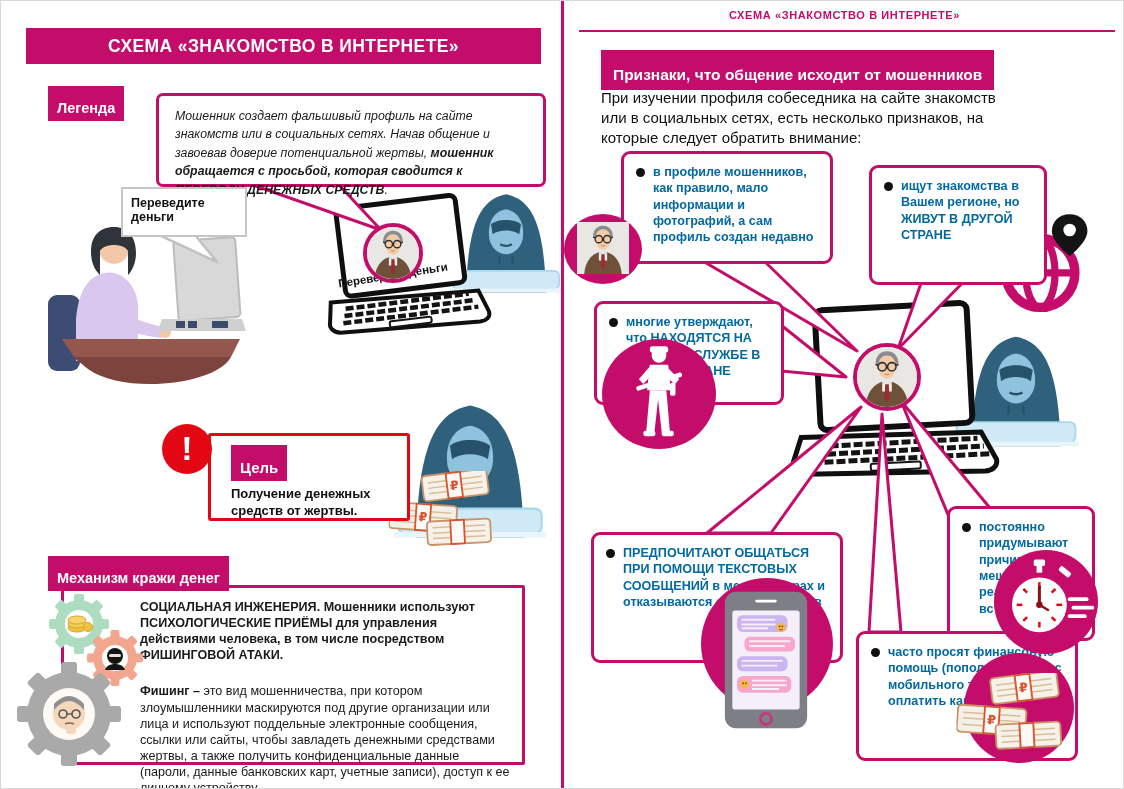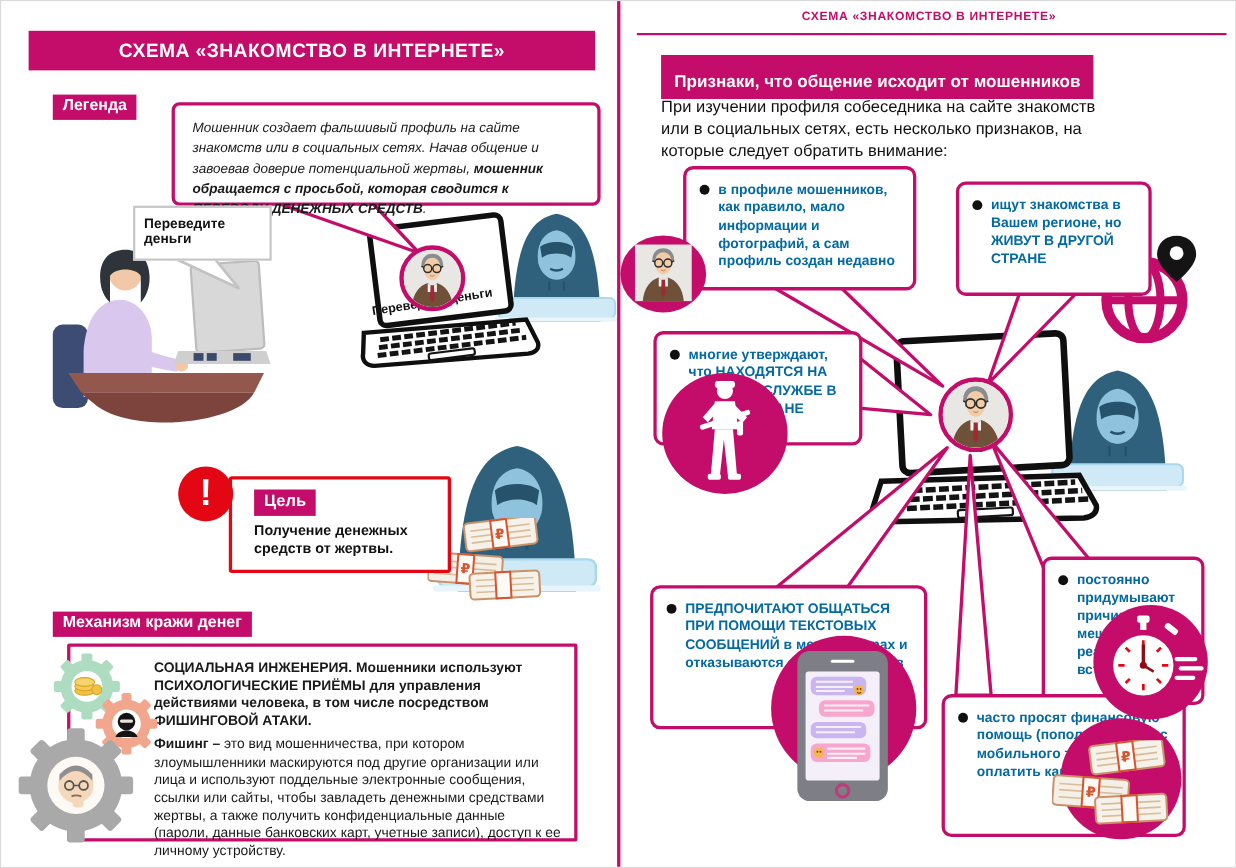--- a/index.html
+++ b/index.html
@@ -1,21 +1,21 @@
 <!DOCTYPE html>
 <html><head>
 <meta charset="utf-8">
 <style>
   html,body{margin:0;padding:0;background:#fff}
   #page{position:relative;width:1124px;height:789px;background:#fff;overflow:hidden;
         font-family:"Liberation Sans","DejaVu Sans",sans-serif;color:#111;
         border:1px solid #D9D9D9;box-sizing:border-box}
   .abs{position:absolute}
   .mag{background:#C40D6B;color:#fff;font-weight:bold}
-  .label-chip{display:inline-block;padding:2px 9px 4px;font-size:14.5px;line-height:1.2}
+  .label-chip{display:inline-block;padding:14px 9px 4px;font-size:14.5px;line-height:1.2}
   .callout{position:absolute;background:#fff;border:3px solid #C40D6B;border-radius:9px;
            padding:10px 10px 8px 12px;display:flex;gap:8px;z-index:6;box-sizing:border-box}
   .callout .dot{width:9px;height:9px;border-radius:50%;background:#101010;flex:none;margin-top:4px}
   .callout .txt{font-weight:bold;font-size:12.6px;line-height:1.3;color:#0369a1}
   .caps{font-weight:800}
   .avatar{position:absolute;border-radius:50%;border:4px solid #C40D6B;overflow:hidden;
           background:#E9E7E3;z-index:7;box-sizing:border-box}
   .avatar svg{display:block;width:100%;height:100%}
   .circle{position:absolute;border-radius:50%;background:#C40D6B}
   svg{overflow:visible}
@@ -161,21 +161,21 @@
   <div class="abs mag label-chip" style="left:47px;top:555px;z-index:6">Механизм кражи денег</div>
 
   <div class="abs" style="left:207px;top:432px;width:202px;height:88px;background:#fff;border:3px solid #E30613;
               box-sizing:border-box;border-radius:3px;padding:9px 10px 8px 20px;z-index:6">
     <span class="mag label-chip" style="font-size:15px">Цель</span>
     <div style="font-weight:bold;font-size:13px;line-height:1.3;margin-top:5px">Получение денежных средств от жертвы.</div>
   </div>
   <div class="abs" style="left:60px;top:584px;width:464px;height:180px;background:#fff;border:3px solid #C40D6B;
               box-sizing:border-box;border-radius:2px;padding:11px 12px 8px 76px;z-index:4;
               font-size:12.6px;line-height:1.28;color:#1a1a1a">
-    <div style="font-weight:bold;margin-bottom:5px">СОЦИАЛЬНАЯ ИНЖЕНЕРИЯ. Мошенники используют ПСИХОЛОГИЧЕСКИЕ ПРИЁМЫ для управления действиями человека, в том числе посредством ФИШИНГОВОЙ АТАКИ.</div>
+    <div style="font-weight:bold;margin-bottom:20px">СОЦИАЛЬНАЯ ИНЖЕНЕРИЯ. Мошенники используют ПСИХОЛОГИЧЕСКИЕ ПРИЁМЫ для управления действиями человека, в том числе посредством ФИШИНГОВОЙ АТАКИ.</div>
     <div>
       <b>Фишинг – </b><span>это вид мошенничества, при котором злоумышленники маскируются под другие организации или лица и используют поддельные электронные сообщения, ссылки или сайты, чтобы завладеть денежными средствами жертвы, а также получить конфиденциальные данные (пароли, данные банковских карт, учетные записи), доступ к ее личному устройству.</span>
     </div>
   </div>
 
   <svg class="abs" style="left:16px;top:583px;z-index:7" width="132" height="182" viewBox="0 0 132 182">
     <g fill="#AEDCC0">
       <g transform="translate(62 40)">
         <g>
             <rect x="-5" y="-30" width="10" height="10" rx="2"></rect>
@@ -255,21 +255,21 @@
     <span class="dot"></span>
     <span class="txt"><span>в профиле мошенников, как правило, мало информации и фотографий, а сам профиль создан недавно</span><span class="caps"></span><span></span></span>
   </div>
   <div class="abs circle" style="left:563px;top:213px;width:78px;height:70px;z-index:7"></div>
   <div class="abs" style="left:576px;top:221px;width:52px;height:52px;overflow:hidden;z-index:8">
     <svg viewBox="0 0 100 100" width="52" height="52">
         <use href="#sym-avatar"></use>
       </svg>
   </div>
 
-  <div class="callout" style="left:868px;top:164px;width:178px;height:104px">
+  <div class="callout" style="left:868px;top:164px;width:178px;height:120px">
     <span class="dot"></span>
     <span class="txt"><span>ищут знакомства в Вашем регионе, но </span><span class="caps">ЖИВУТ В ДРУГОЙ СТРАНЕ</span><span></span></span>
   </div>
   <svg class="abs" style="left:985px;top:205px;z-index:4" width="115" height="115" viewBox="0 0 110 110">
     <circle cx="52" cy="64" r="33" fill="none" stroke="#C40D6B" stroke-width="9"></circle>
     <ellipse cx="52" cy="64" rx="14" ry="33" fill="none" stroke="#C40D6B" stroke-width="7"></ellipse>
     <line x1="19" y1="64" x2="85" y2="64" stroke="#C40D6B" stroke-width="7"></line>
     <path d="M80 8 C70 8 63 15 63 24 C63 35 80 48 80 48 C80 48 97 35 97 24 C97 15 90 8 80 8 Z" fill="#141414"></path>
     <circle cx="80" cy="23" r="6" fill="#fff"></circle>
   </svg>

